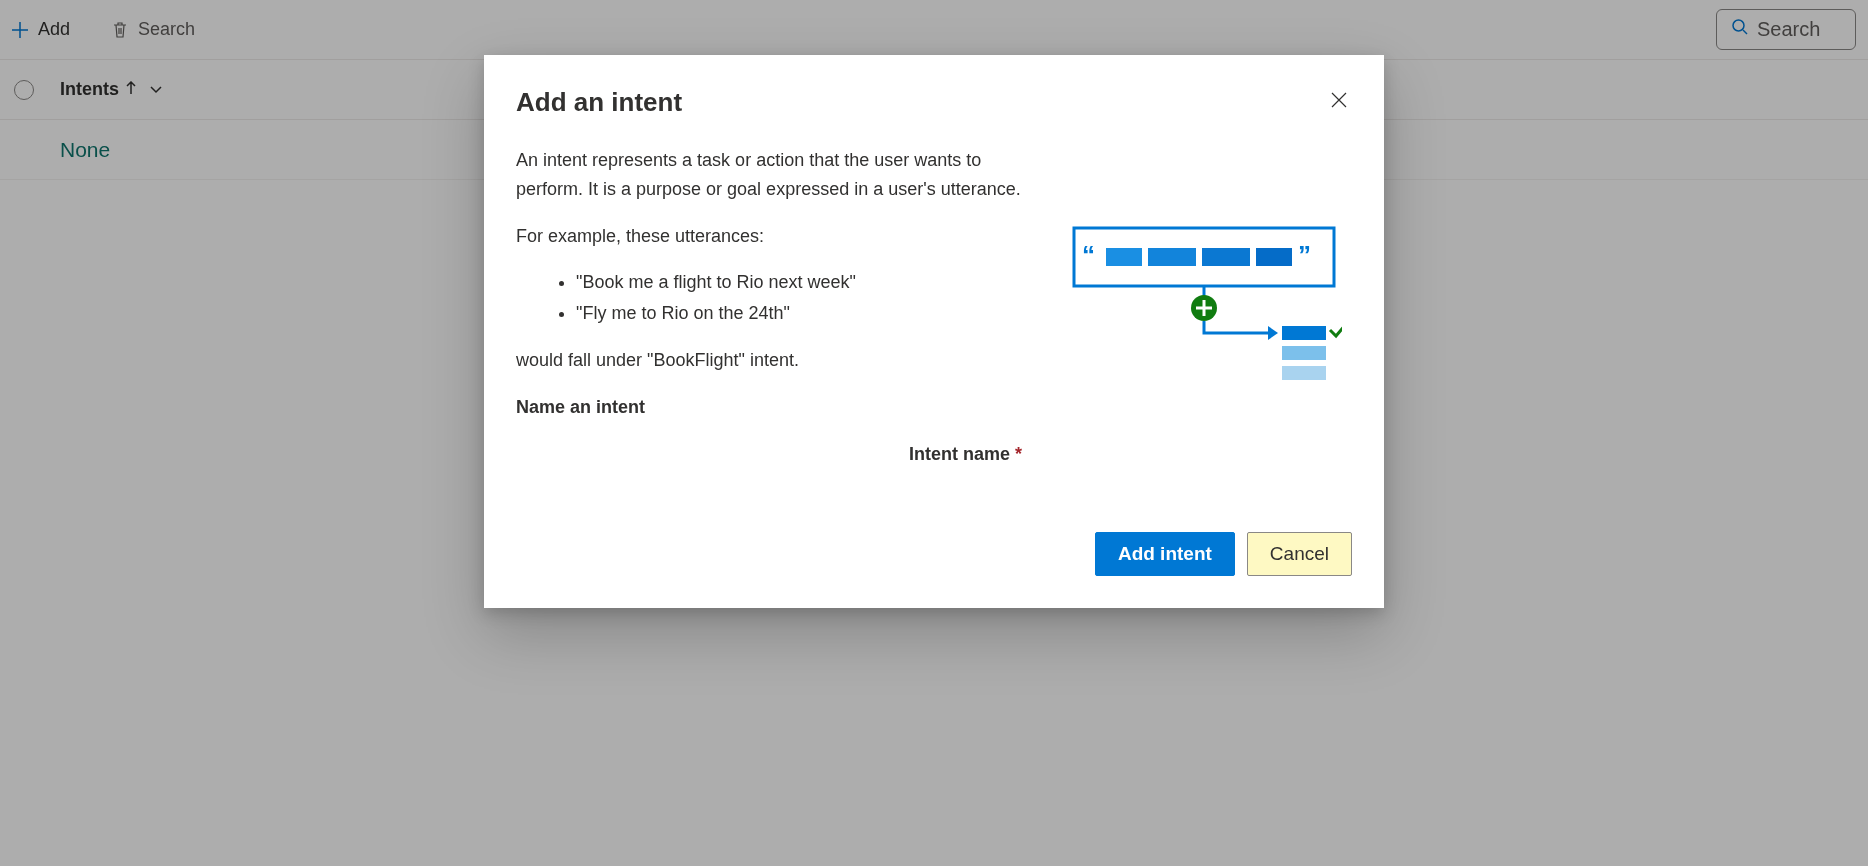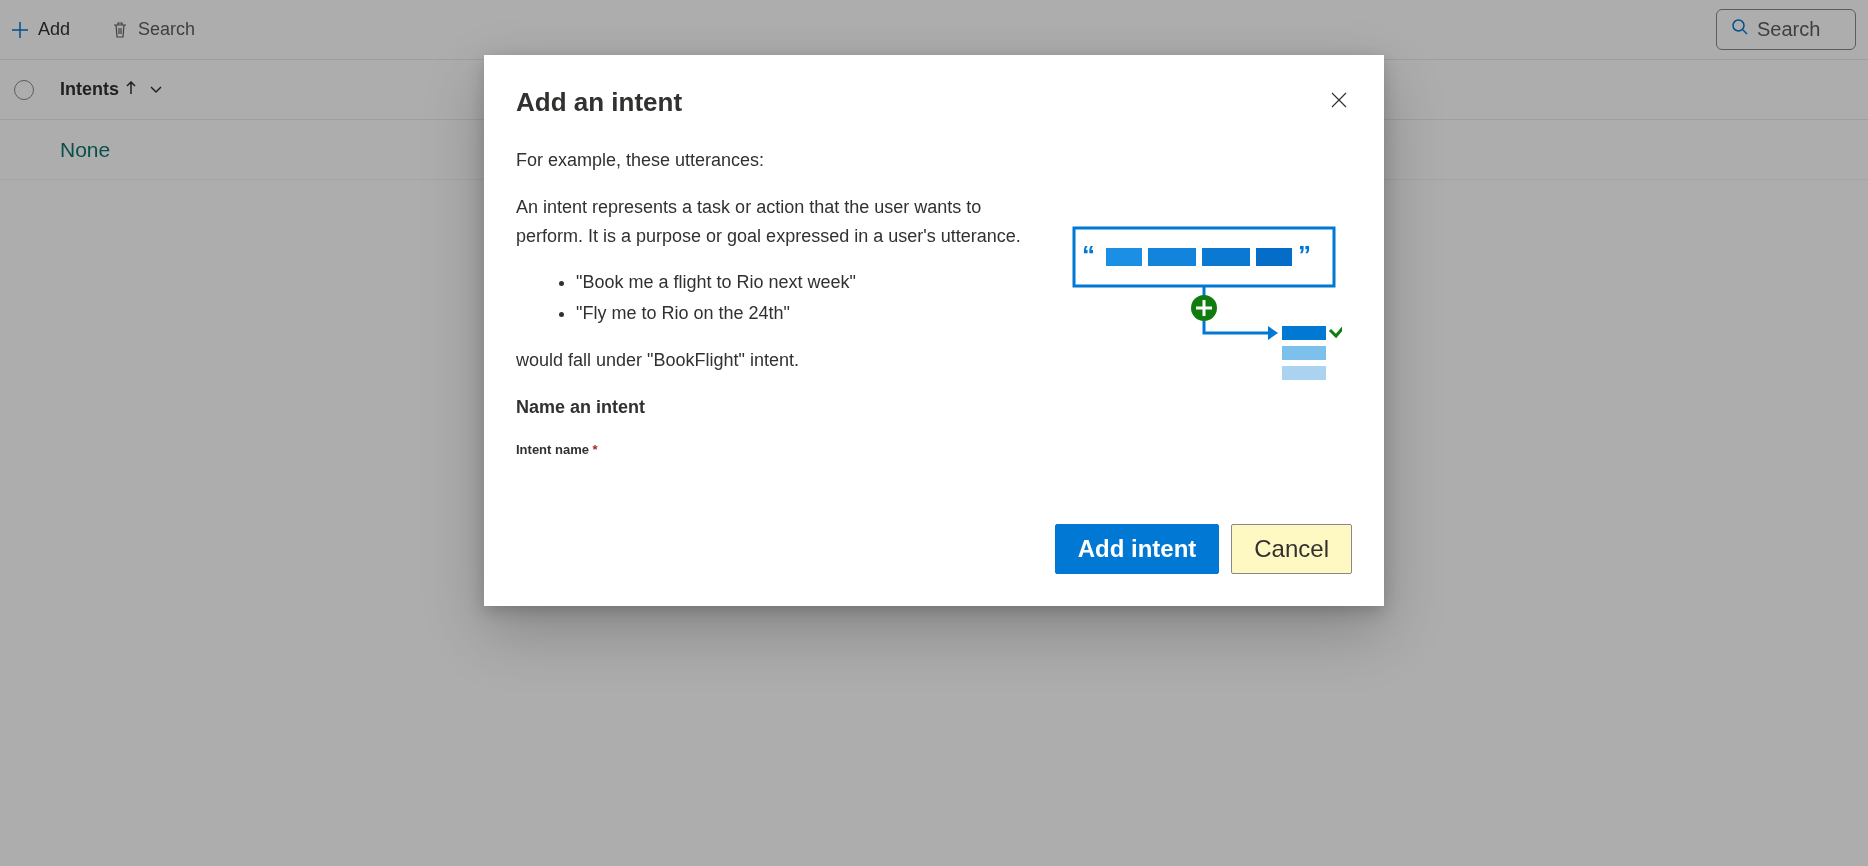--- a/index.html
+++ b/index.html
@@ -156,23 +156,24 @@
       margin-bottom: 2px;
     }
     .section-label {
       font-weight: 600;
       font-size: 18px;
       margin-top: 10px;
       margin-bottom: 24px;
     }
     .field-label {
       font-weight: 600;
-      font-size: 13px;
+      font-size: 18px;
       margin-bottom: 8px;
       display: block;
+      text-align: right;
     }
     .required-asterisk {
       color: #a4262c;
     }
     .text-input {
       width: 650px;
       height: 40px;
       border: 1px solid #605e5c;
       padding: 6px 10px;
       font-size: 18px;
@@ -195,21 +196,21 @@
       padding-top: 80px;
     }
     .modal-footer {
       display: flex;
       justify-content: flex-end;
       gap: 12px;
       margin-top: 56px;
     }
     .btn {
       padding: 10px 22px;
-      font-size: 24px;
+      font-size: 19px;
       border-radius: 2px;
       cursor: pointer;
       font-family: inherit;
     }
     .btn-primary {
       background: #0078d4;
       color: #fff;
       border: 1px solid #0078d4;
       font-weight: 600;
     }
@@ -282,22 +283,22 @@
       <span>
         <svg width="18" height="18" viewBox="0 0 18 18">
             <path d="M2 2l14 14M16 2L2 16" stroke="#323130" stroke-width="1.2"></path>
           </svg>
       </span>
     </button>
   </div>
 
   <div class="modal-body">
     <div class="modal-left">
+      <p>An intent represents a task or action that the user wants to perform. It is a purpose or goal expressed in a user's utterance.</p>
       <p>For example, these utterances:</p>
-      <p>An intent represents a task or action that the user wants to perform. It is a purpose or goal expressed in a user's utterance.</p>
       <ul>
         <li>"Book me a flight to Rio next week"</li>
         <li>"Fly me to Rio on the 24th"</li>
       </ul>
       <p>would fall under "BookFlight" intent.</p>
       <p class="section-label">Name an intent</p>
       <label class="field-label">
         <span>Intent name</span>
         <span class="required-asterisk"> *</span>
       </label>

